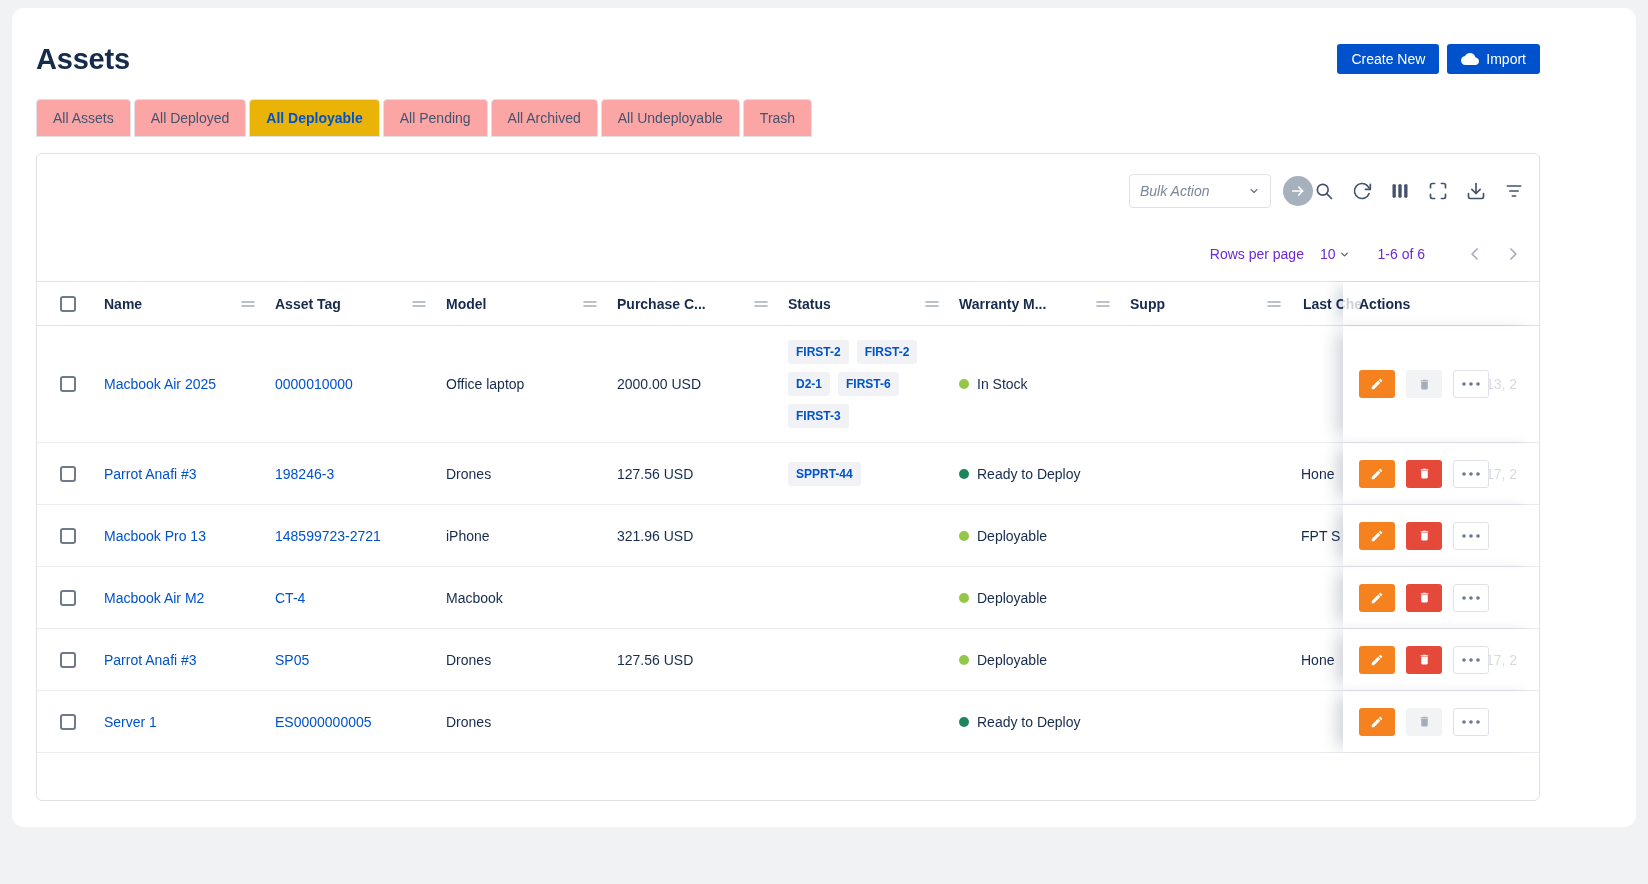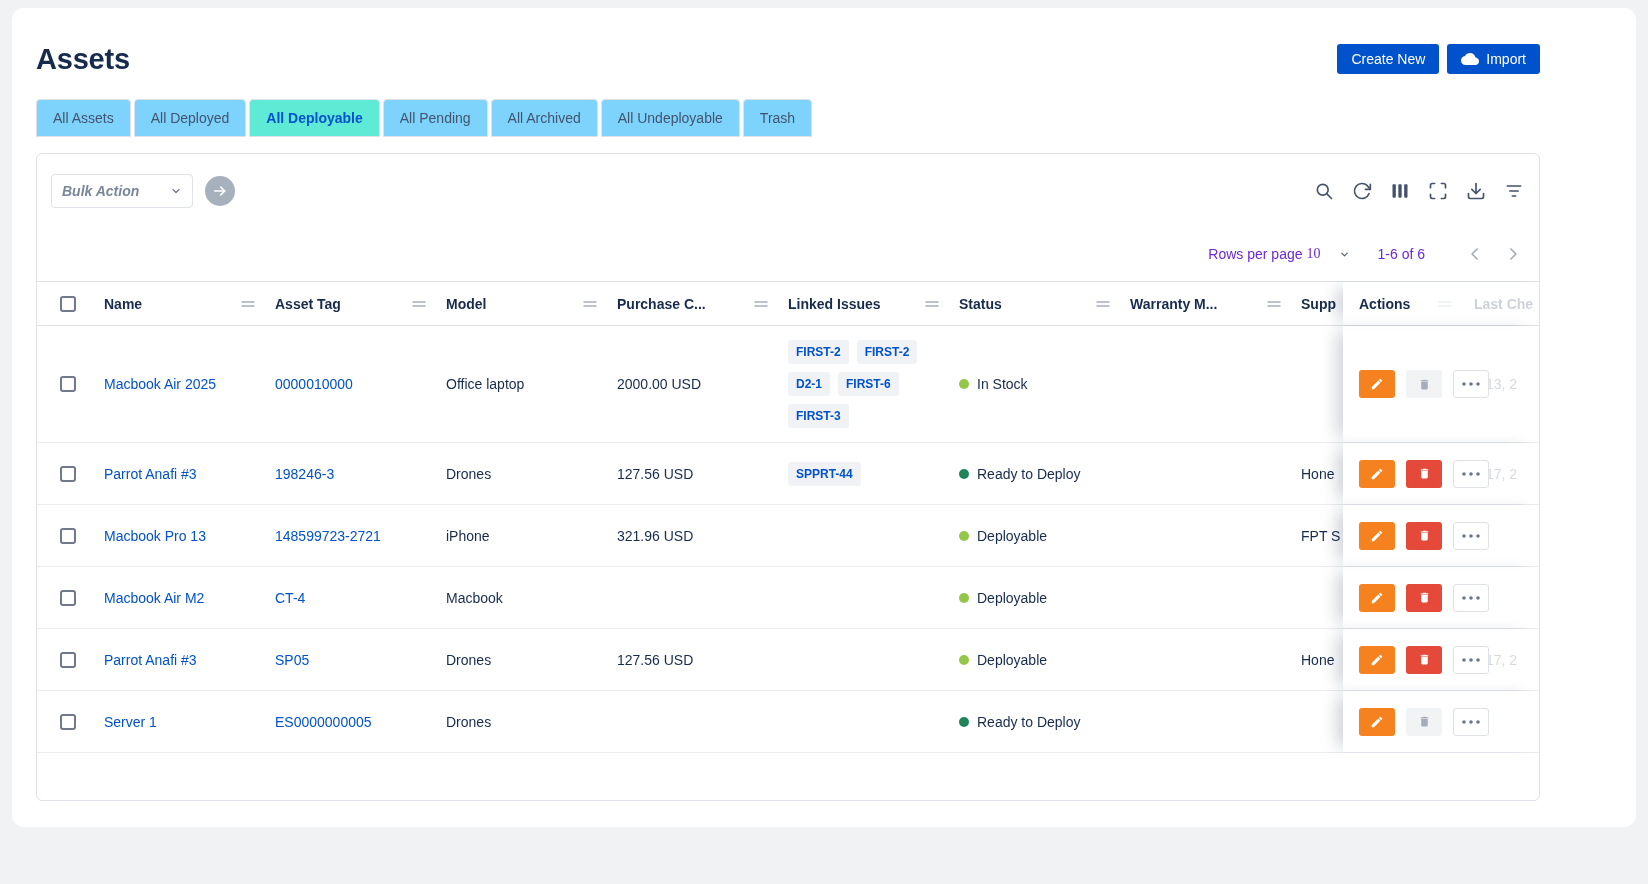--- a/index.html
+++ b/index.html
@@ -31,43 +31,43 @@
     height:30px;padding:0 14px;background:var(--blue);color:#fff;border:none;border-radius:3px;
     font-size:14px;font-weight:500;display:inline-flex;align-items:center;gap:7px;cursor:pointer;
     font-family:inherit;
   }
   .btn-primary svg{display:block;}
 
   
   .tabs{display:flex;margin-top:25px;gap:3px;}
   .tab{
     padding:0 16px;height:38px;display:flex;align-items:center;font-size:14px;color:var(--muted);
-    background:#7dd3fc;border:1px solid var(--border);border-radius:4px 4px 0 0;cursor:pointer;white-space:nowrap;
+    background:#fca5a5;border:1px solid var(--border);border-radius:4px 4px 0 0;cursor:pointer;white-space:nowrap;
   }
-  .tab.active{background:#5eead4;color:var(--blue);font-weight:600;}
+  .tab.active{background:#eab308;color:var(--blue);font-weight:600;}
 
   
   .panel{margin-top:16px;border:1px solid var(--border);border-radius:6px;background:#fff;overflow:hidden;}
-  .toolbar{display:flex;justify-content:space-between;align-items:center;margin:20px 14px 0;height:34px;font-weight:bold;}
+  .toolbar{display:flex;justify-content:flex-end;align-items:center;margin:20px 14px 0;height:34px;}
   .toolbar-left{display:flex;align-items:center;gap:12px;}
   .bulk-select{
     width:142px;height:34px;border:1px solid var(--border);border-radius:4px;background:#fff;
     display:flex;align-items:center;justify-content:space-between;padding:0 10px;cursor:pointer;
   }
   .bulk-placeholder{font-style:italic;color:#7A869A;font-size:14px;}
   .go-btn{width:30px;height:30px;border-radius:50%;border:none;background:#A7B0BD;color:#fff;
     display:flex;align-items:center;justify-content:center;cursor:pointer;padding:0;}
   .toolbar-icons{display:flex;align-items:center;gap:16px;}
   .icon-btn{width:22px;height:22px;background:none;border:none;padding:0;color:#44526B;cursor:pointer;
     display:flex;align-items:center;justify-content:center;}
   .icon-btn svg{display:block;}
 
   
   .pagination{display:flex;justify-content:flex-end;align-items:center;margin:32px 14px 13px;height:28px;font-size:14px;color:#6d28d9;}
-  .pp-select{display:flex;align-items:center;gap:18px;margin-left:4px;cursor:pointer;font-family:Liberation Serif, serif;}
+  .pp-select{display:flex;align-items:center;gap:3px;margin-left:16px;cursor:pointer;}
   .pp-range{margin-left:28px;}
   .pg-btn{background:none;border:none;color:#A5ADBA;width:24px;height:24px;padding:0;cursor:pointer;
     display:flex;align-items:center;justify-content:center;}
   .pg-prev{margin-left:38px;}
   .pg-next{margin-left:14px;}
 
   
   .table-scroll{overflow:hidden;position:relative;width:1504px;}
   .trow{display:flex;width:1794px;border-bottom:1px solid var(--rowline);min-height:62px;align-items:stretch;background:#fff;}
   .thead{border-top:1px solid var(--border);border-bottom-color:var(--border);min-height:45px;font-weight:700;}
@@ -232,26 +232,20 @@
                 <path d="M1 3h12M1 7h12" stroke="#A6AEBB" stroke-width="1.6" stroke-linecap="round"></path>
               </svg>
           </div>
           <div class="cell c-std">
             <span>Purchase C...</span>
             <svg class="col-menu" width="14" height="10" viewBox="0 0 14 10">
                 <path d="M1 3h12M1 7h12" stroke="#A6AEBB" stroke-width="1.6" stroke-linecap="round"></path>
               </svg>
           </div>
           <div class="cell c-std">
-            <span>Linked Issues</span>
-            <svg class="col-menu" width="14" height="10" viewBox="0 0 14 10">
-                <path d="M1 3h12M1 7h12" stroke="#A6AEBB" stroke-width="1.6" stroke-linecap="round"></path>
-              </svg>
-          </div>
-          <div class="cell c-std">
             <span>Status</span>
             <svg class="col-menu" width="14" height="10" viewBox="0 0 14 10">
                 <path d="M1 3h12M1 7h12" stroke="#A6AEBB" stroke-width="1.6" stroke-linecap="round"></path>
               </svg>
           </div>
           <div class="cell c-std">
             <span>Warranty M...</span>
             <svg class="col-menu" width="14" height="10" viewBox="0 0 14 10">
                 <path d="M1 3h12M1 7h12" stroke="#A6AEBB" stroke-width="1.6" stroke-linecap="round"></path>
               </svg>

